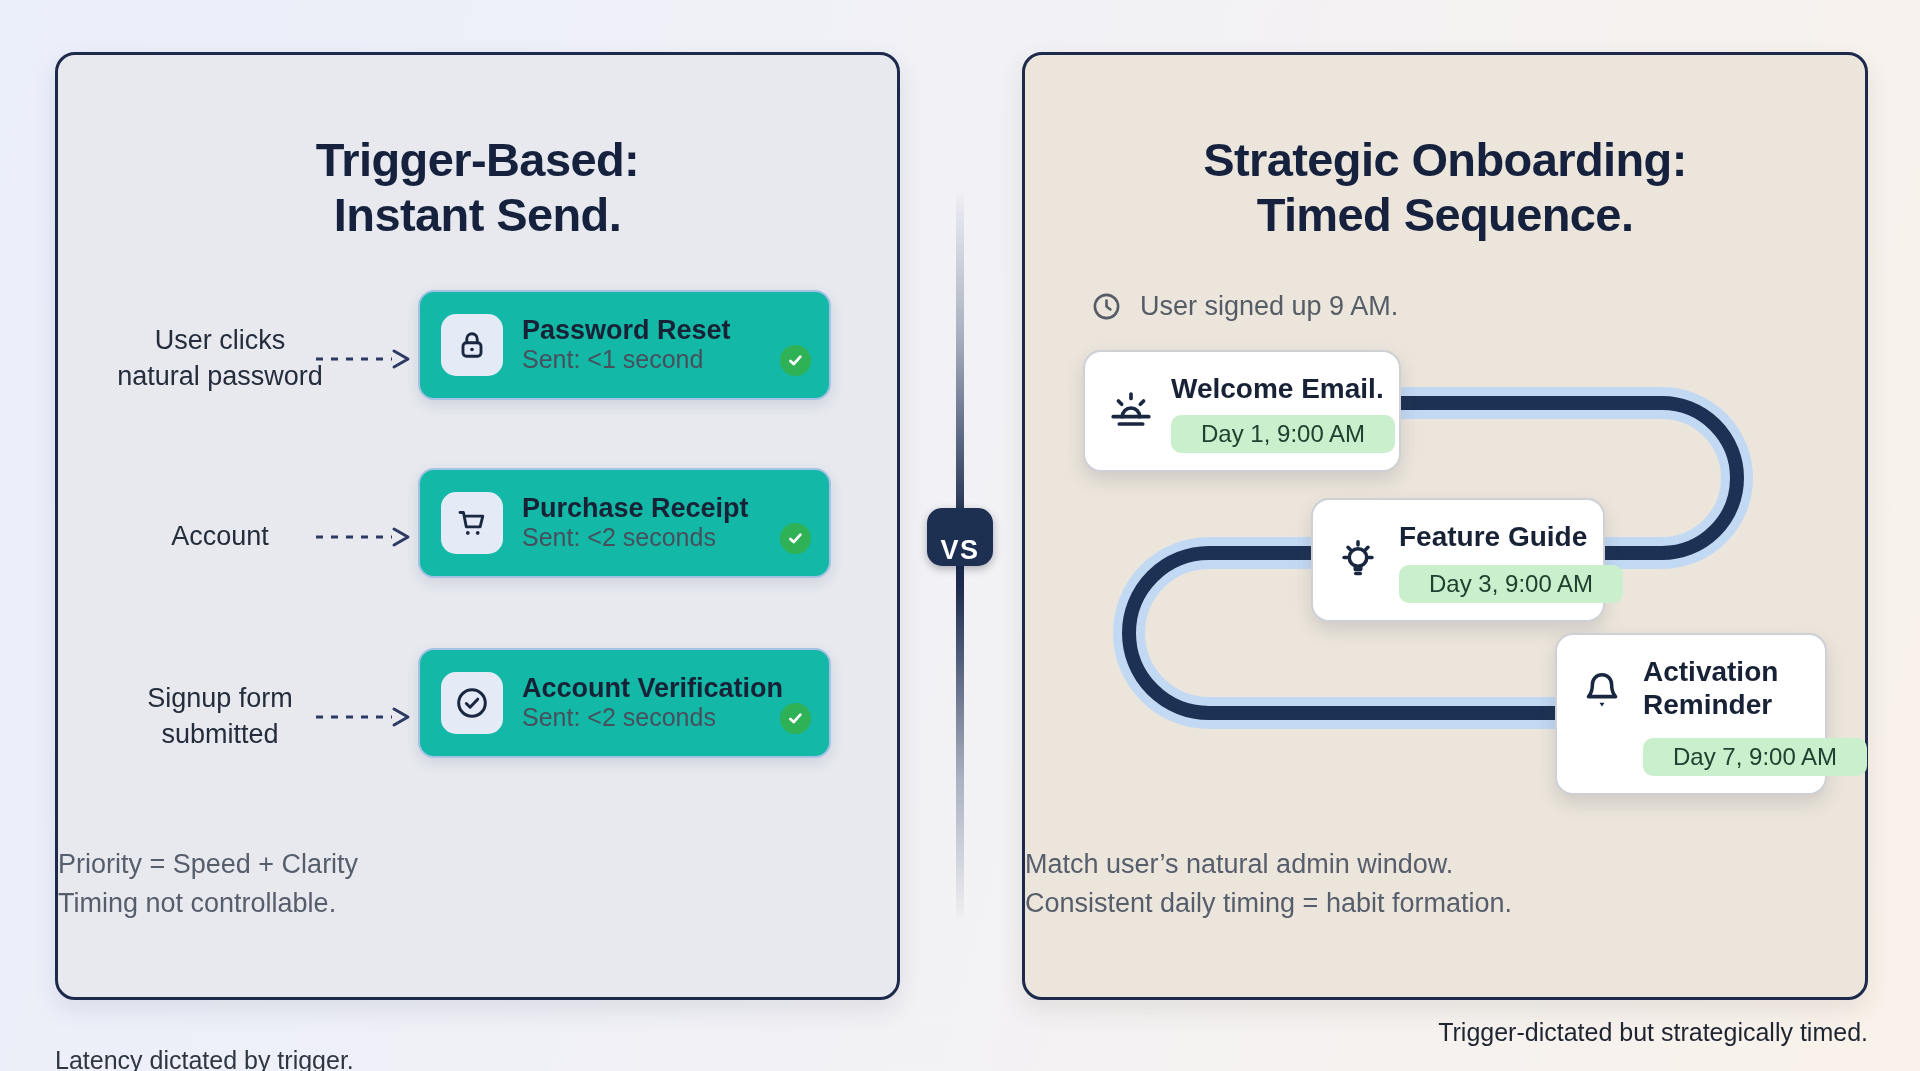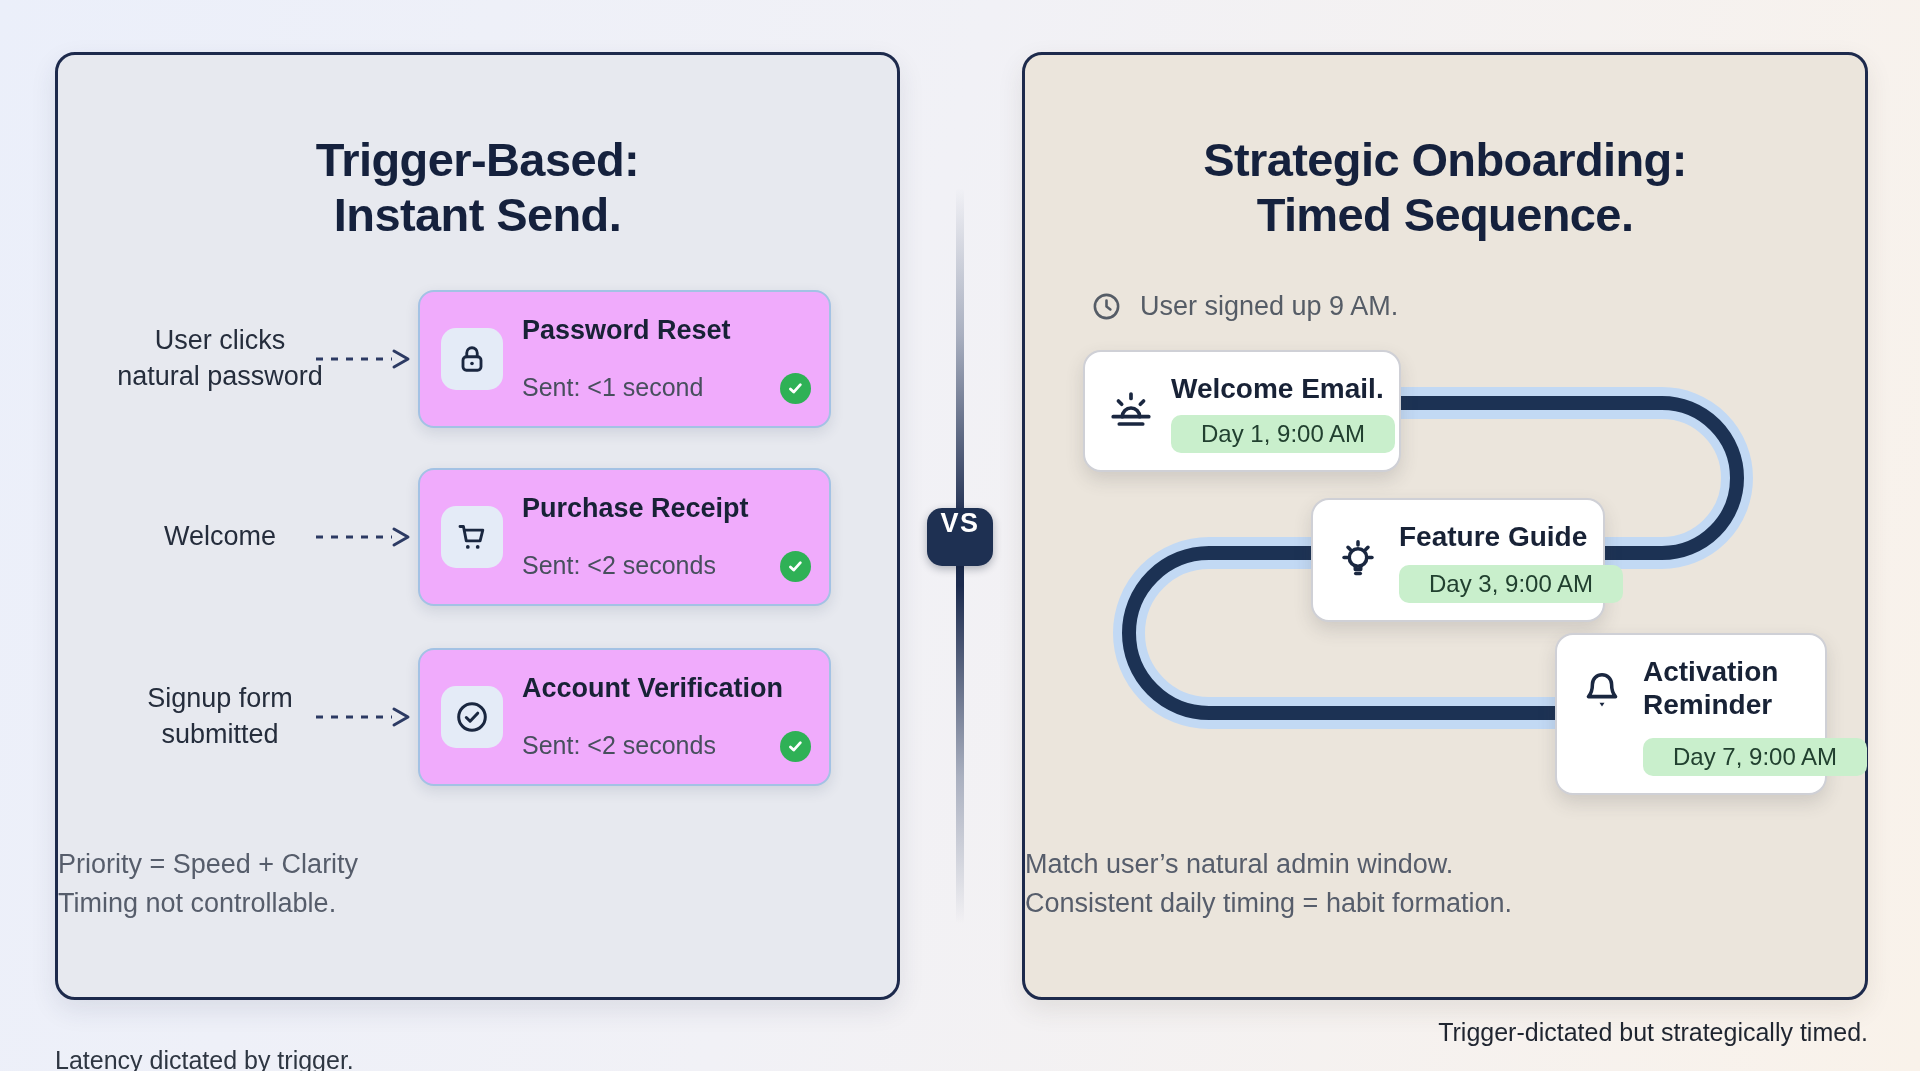--- a/index.html
+++ b/index.html
@@ -20,22 +20,22 @@
   }
   
   .trow { position: absolute; left: 0; width: 100%; height: 138px; }
   .trow-1 { top: 235px; } .trow-2 { top: 413px; } .trow-3 { top: 593px; }
   .trigger-label {
     position: absolute; left: 12px; width: 300px; top: 50%; transform: translateY(-50%);
     text-align: center; font-size: 27px; color: #252d3c; line-height: 1.32;
   }
   .dash-arrow { position: absolute; left: 256px; top: 50%; transform: translateY(-50%); }
   .tcard {
-    position: absolute; left: 360px; top: 0; width: 413px; height: 138px; box-sizing: border-box;
-    background: #f0abfc; border: 2.5px solid #a3c2e4; border-radius: 16px;
+    position: absolute; left: 360px; top: 0; width: 413px; height: 110px; box-sizing: border-box;
+    background: #14b8a6; border: 2.5px solid #a3c2e4; border-radius: 16px;
     box-shadow: 0 5px 14px rgba(30,50,90,.12);
   }
   .tile {
     position: absolute; left: 21px; top: 50%; transform: translateY(-50%);
     width: 62px; height: 62px; border-radius: 15px; background: #e4ebf7;
     display: flex; align-items: center; justify-content: center;
   }
   .tcard-title  { position: absolute; left: 102px; top: 23px; font-size: 27px; font-weight: 700; color: #182236; }
   .tcard-status { position: absolute; left: 102px; bottom: 24px; font-size: 25px; color: #474f5d; }
   .badge-check {
@@ -47,21 +47,21 @@
     font-size: 27px; color: #565d6b; line-height: 1.45;
   }
   
   .divider-line {
     position: absolute; left: 956px; top: 188px; width: 8px; height: 736px; border-radius: 4px;
     background: linear-gradient(to bottom, rgba(110,122,148,0) 0%, rgba(110,122,148,.55) 20%,
                 #1b2a4d 46%, #1b2a4d 54%, rgba(110,122,148,.55) 80%, rgba(110,122,148,0) 100%);
   }
   .vs-badge {
     position: absolute; left: 927px; top: 508px; width: 66px; height: 58px;
-    background: #1e3052; border-radius: 15px; display: flex; align-items: flex-start; justify-content: center;
+    background: #1e3052; border-radius: 15px; display: flex; align-items: flex-end; justify-content: center;
     color: #ffffff; font-weight: 700; font-size: 27px; letter-spacing: 1.5px;
     box-shadow: 0 3px 8px rgba(10,20,40,.30);
   }
   
   .clock-row {
     position: absolute; top: 236px; left: 66px; display: flex; align-items: center; gap: 18px;
     font-size: 27px; color: #555c66;
   }
   .snake-svg { position: absolute; left: 0; top: 0; }
   .scard {
@@ -116,21 +116,21 @@
       <div class="badge-check">
         <svg width="17" height="17" viewBox="0 0 16 16" fill="none" stroke="#ffffff" stroke-width="2.6" stroke-linecap="round" stroke-linejoin="round">
           <path d="M3.2 8.4l3.1 3 6.3-7"></path>
         </svg>
       </div>
     </div>
   </div>
 
   <div class="trow trow-2">
     <div class="trigger-label">
-      <div>Welcome</div>
+      <div>Account</div>
     </div>
     <svg class="dash-arrow" width="98" height="26" viewBox="0 0 98 26">
       <path d="M2 13h76" fill="none" stroke="#2c3a63" stroke-width="3" stroke-dasharray="7 8"></path>
       <path d="M80 5l14 8-14 8" fill="none" stroke="#2c3a63" stroke-width="3" stroke-linecap="round" stroke-linejoin="round"></path>
     </svg>
     <div class="tcard">
       <div class="tile">
         <svg width="36" height="36" viewBox="0 0 24 24" fill="none" stroke="#1a2740" stroke-width="1.9" stroke-linecap="round" stroke-linejoin="round">
           <path d="M4 5h2.3l1.9 9.6h9.2l1.8-7.2H7"></path>
           <circle cx="9.2" cy="18.6" r="1.25" fill="#1a2740" stroke="none"></circle>

